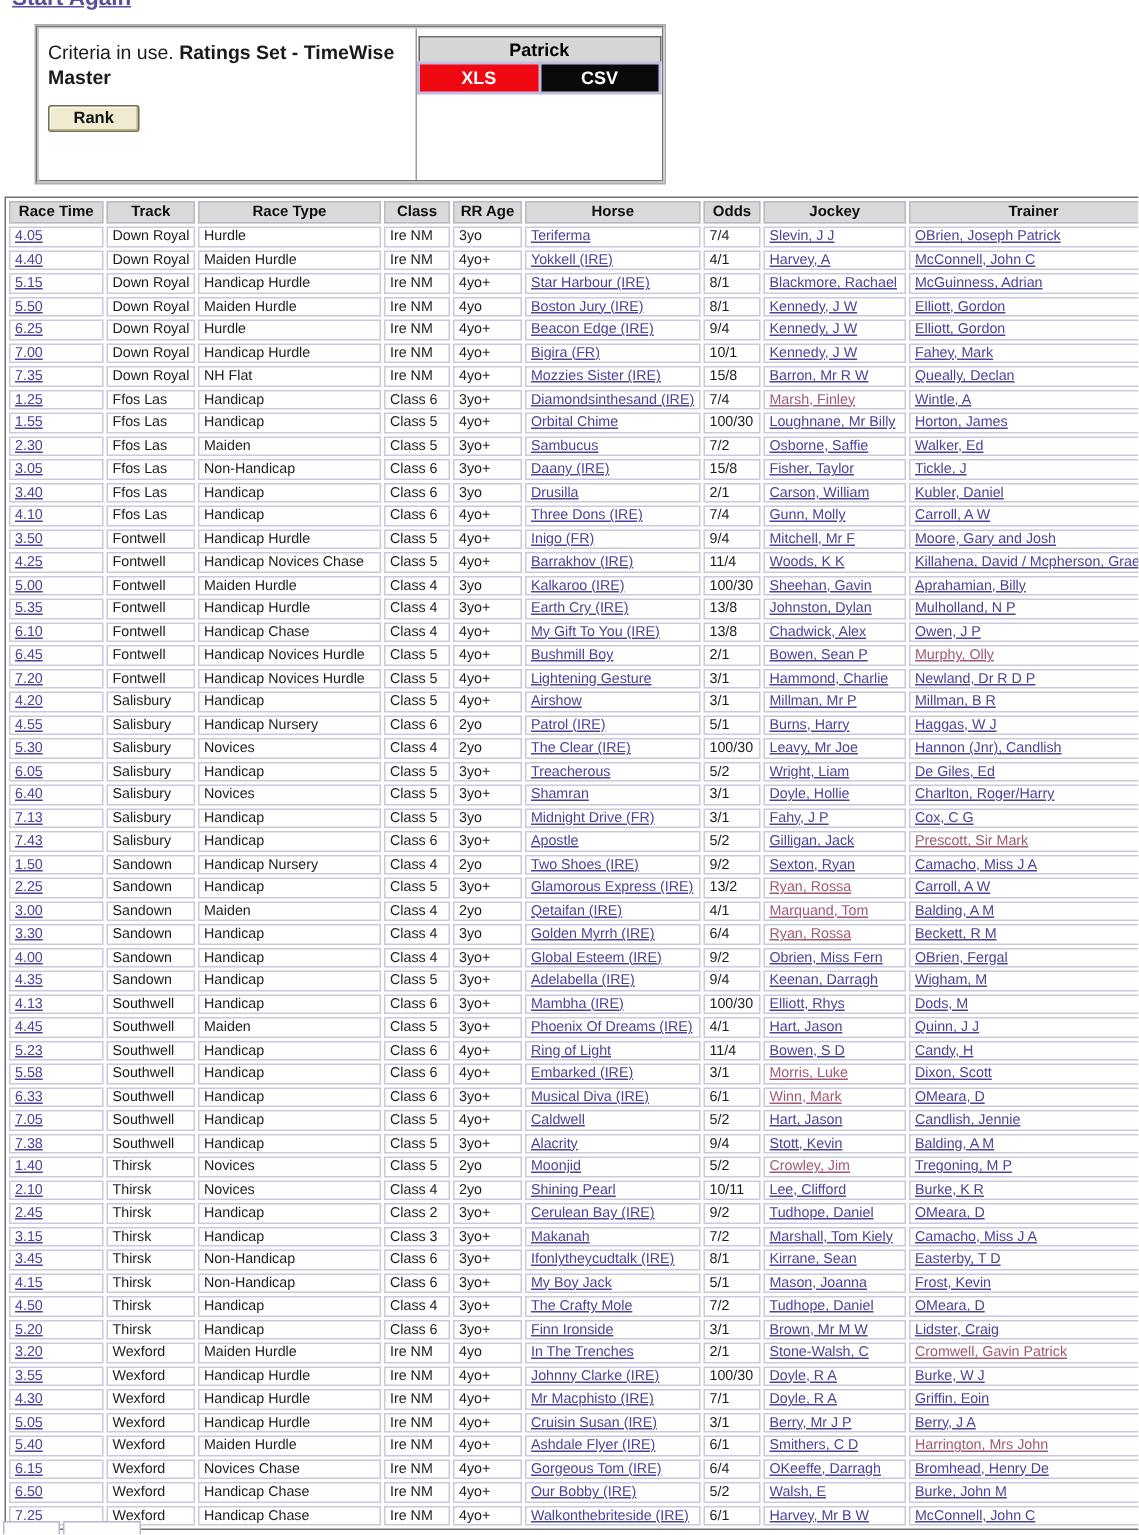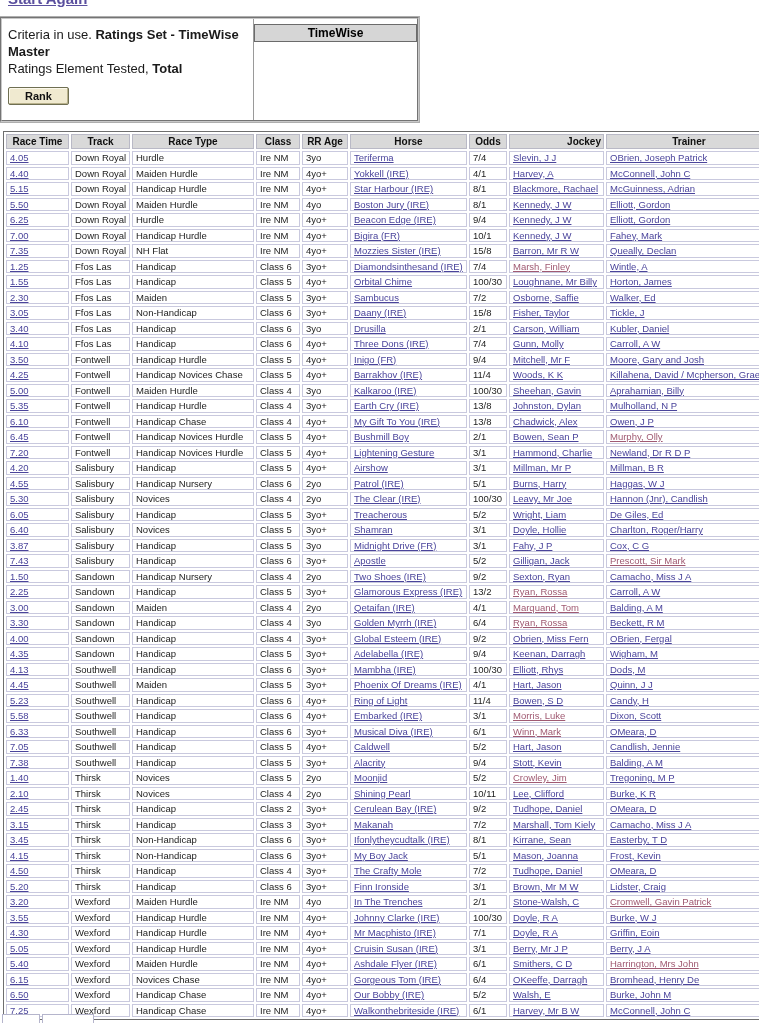--- a/index.html
+++ b/index.html
@@ -4,21 +4,21 @@
 <style>
   html,body{margin:0;padding:0;background:#fff;}
   #screen{position:relative;width:759px;height:1023px;overflow:hidden;background:#fff;
           font-family:"Liberation Sans","DejaVu Sans",sans-serif;}
 
   
   #start-again{position:absolute;top:-10px;left:8px;font-size:15px;font-weight:bold;
                color:#5a4f9e;text-decoration:underline;}
 
   
-  #criteria-box{position:absolute;top:17px;left:0;width:415px;height:101px;
+  #criteria-box{position:absolute;top:17px;left:24px;width:415px;height:101px;
                 border:2px groove #c8c8c8;outline:1px solid #aeaeae;display:flex;background:#fff;}
   #criteria-left{flex:1;padding:7px 6px 4px 6px;border-right:1px solid #9a9a9a;}
   .crit-line{font-size:13px;color:#1a1a1a;line-height:17px;}
   .crit-line b{font-weight:bold;}
   .btn{display:inline-block;background:#f0ead0;border:1px solid #6f6f52;
        box-shadow:inset -1px -1px 0 #b9b28c, inset 1px 1px 0 #fcf9ec;
        font-size:11px;font-weight:bold;color:#111;padding:2px 16px;border-radius:2px;
        font-family:"Liberation Sans","DejaVu Sans",sans-serif;cursor:pointer;}
   #rank-row{margin-top:9px;}
   #cjt-row{margin-top:3px;}
@@ -48,47 +48,50 @@
 </head>
 <body>
 
 <div id="screen">
 
   <a id="start-again">Start Again</a>
 
   <div id="criteria-box">
     <div id="criteria-left">
       <div class="crit-line"><span>Criteria in use. </span><b>Ratings Set - TimeWise Master</b></div>
-      <div class="crit-line"><span>Ratings Element Tested, </span><b>Total</b></div>
       <div id="rank-row">
         <button class="btn">Rank</button>
       </div>
     </div>
     <div id="criteria-right">
       <table id="download-tbl">
         <tbody>
             <tr>
-              <td id="download-title" colspan="2">TimeWise</td>
+              <td id="download-title" colspan="2">Patrick</td>
             </tr>
+        <tr>
+          <td class="dl-btn" id="xls-btn" style="background: rgb(239, 7, 18);">XLS</td>
+          <td class="dl-btn" id="csv-btn" style="background: rgb(10, 10, 10);">CSV</td>
+        </tr>
       </tbody>
         </table>
     </div>
   </div>
 
   <table id="races">
     <thead>
       <tr id="races-head-row">
           <th style="width: 57px;">Race Time</th>
           <th style="width: 53px;">Track</th>
           <th style="width: 116px;">Race Type</th>
           <th style="width: 38px;">Class</th>
           <th style="width: 40px;">RR Age</th>
           <th style="width: 111px;">Horse</th>
           <th style="width: 32px;">Odds</th>
-          <th style="width: 89px; text-align: right;">Jockey</th>
+          <th style="width: 89px;">Jockey</th>
           <th style="width: 160px;">Trainer</th>
         </tr>
     </thead>
     <tbody id="races-body">
         <tr>
           <td><a class="lnk">4.05</a></td>
           <td>Down Royal</td>
           <td>Hurdle</td>
           <td>Ire NM</td>
           <td>3yo</td>
@@ -355,21 +358,21 @@
           <td>Salisbury</td>
           <td>Novices</td>
           <td>Class 5</td>
           <td>3yo+</td>
           <td><a class="lnk">Shamran</a></td>
           <td>3/1</td>
           <td><a class="lnk">Doyle, Hollie</a></td>
           <td><a class="lnk">Charlton, Roger/Harry</a></td>
         </tr>
         <tr>
-          <td><a class="lnk">3.87</a></td>
+          <td><a class="lnk">7.13</a></td>
           <td>Salisbury</td>
           <td>Handicap</td>
           <td>Class 5</td>
           <td>3yo</td>
           <td><a class="lnk">Midnight Drive (FR)</a></td>
           <td>3/1</td>
           <td><a class="lnk">Fahy, J P</a></td>
           <td><a class="lnk">Cox, C G</a></td>
         </tr>
         <tr>

